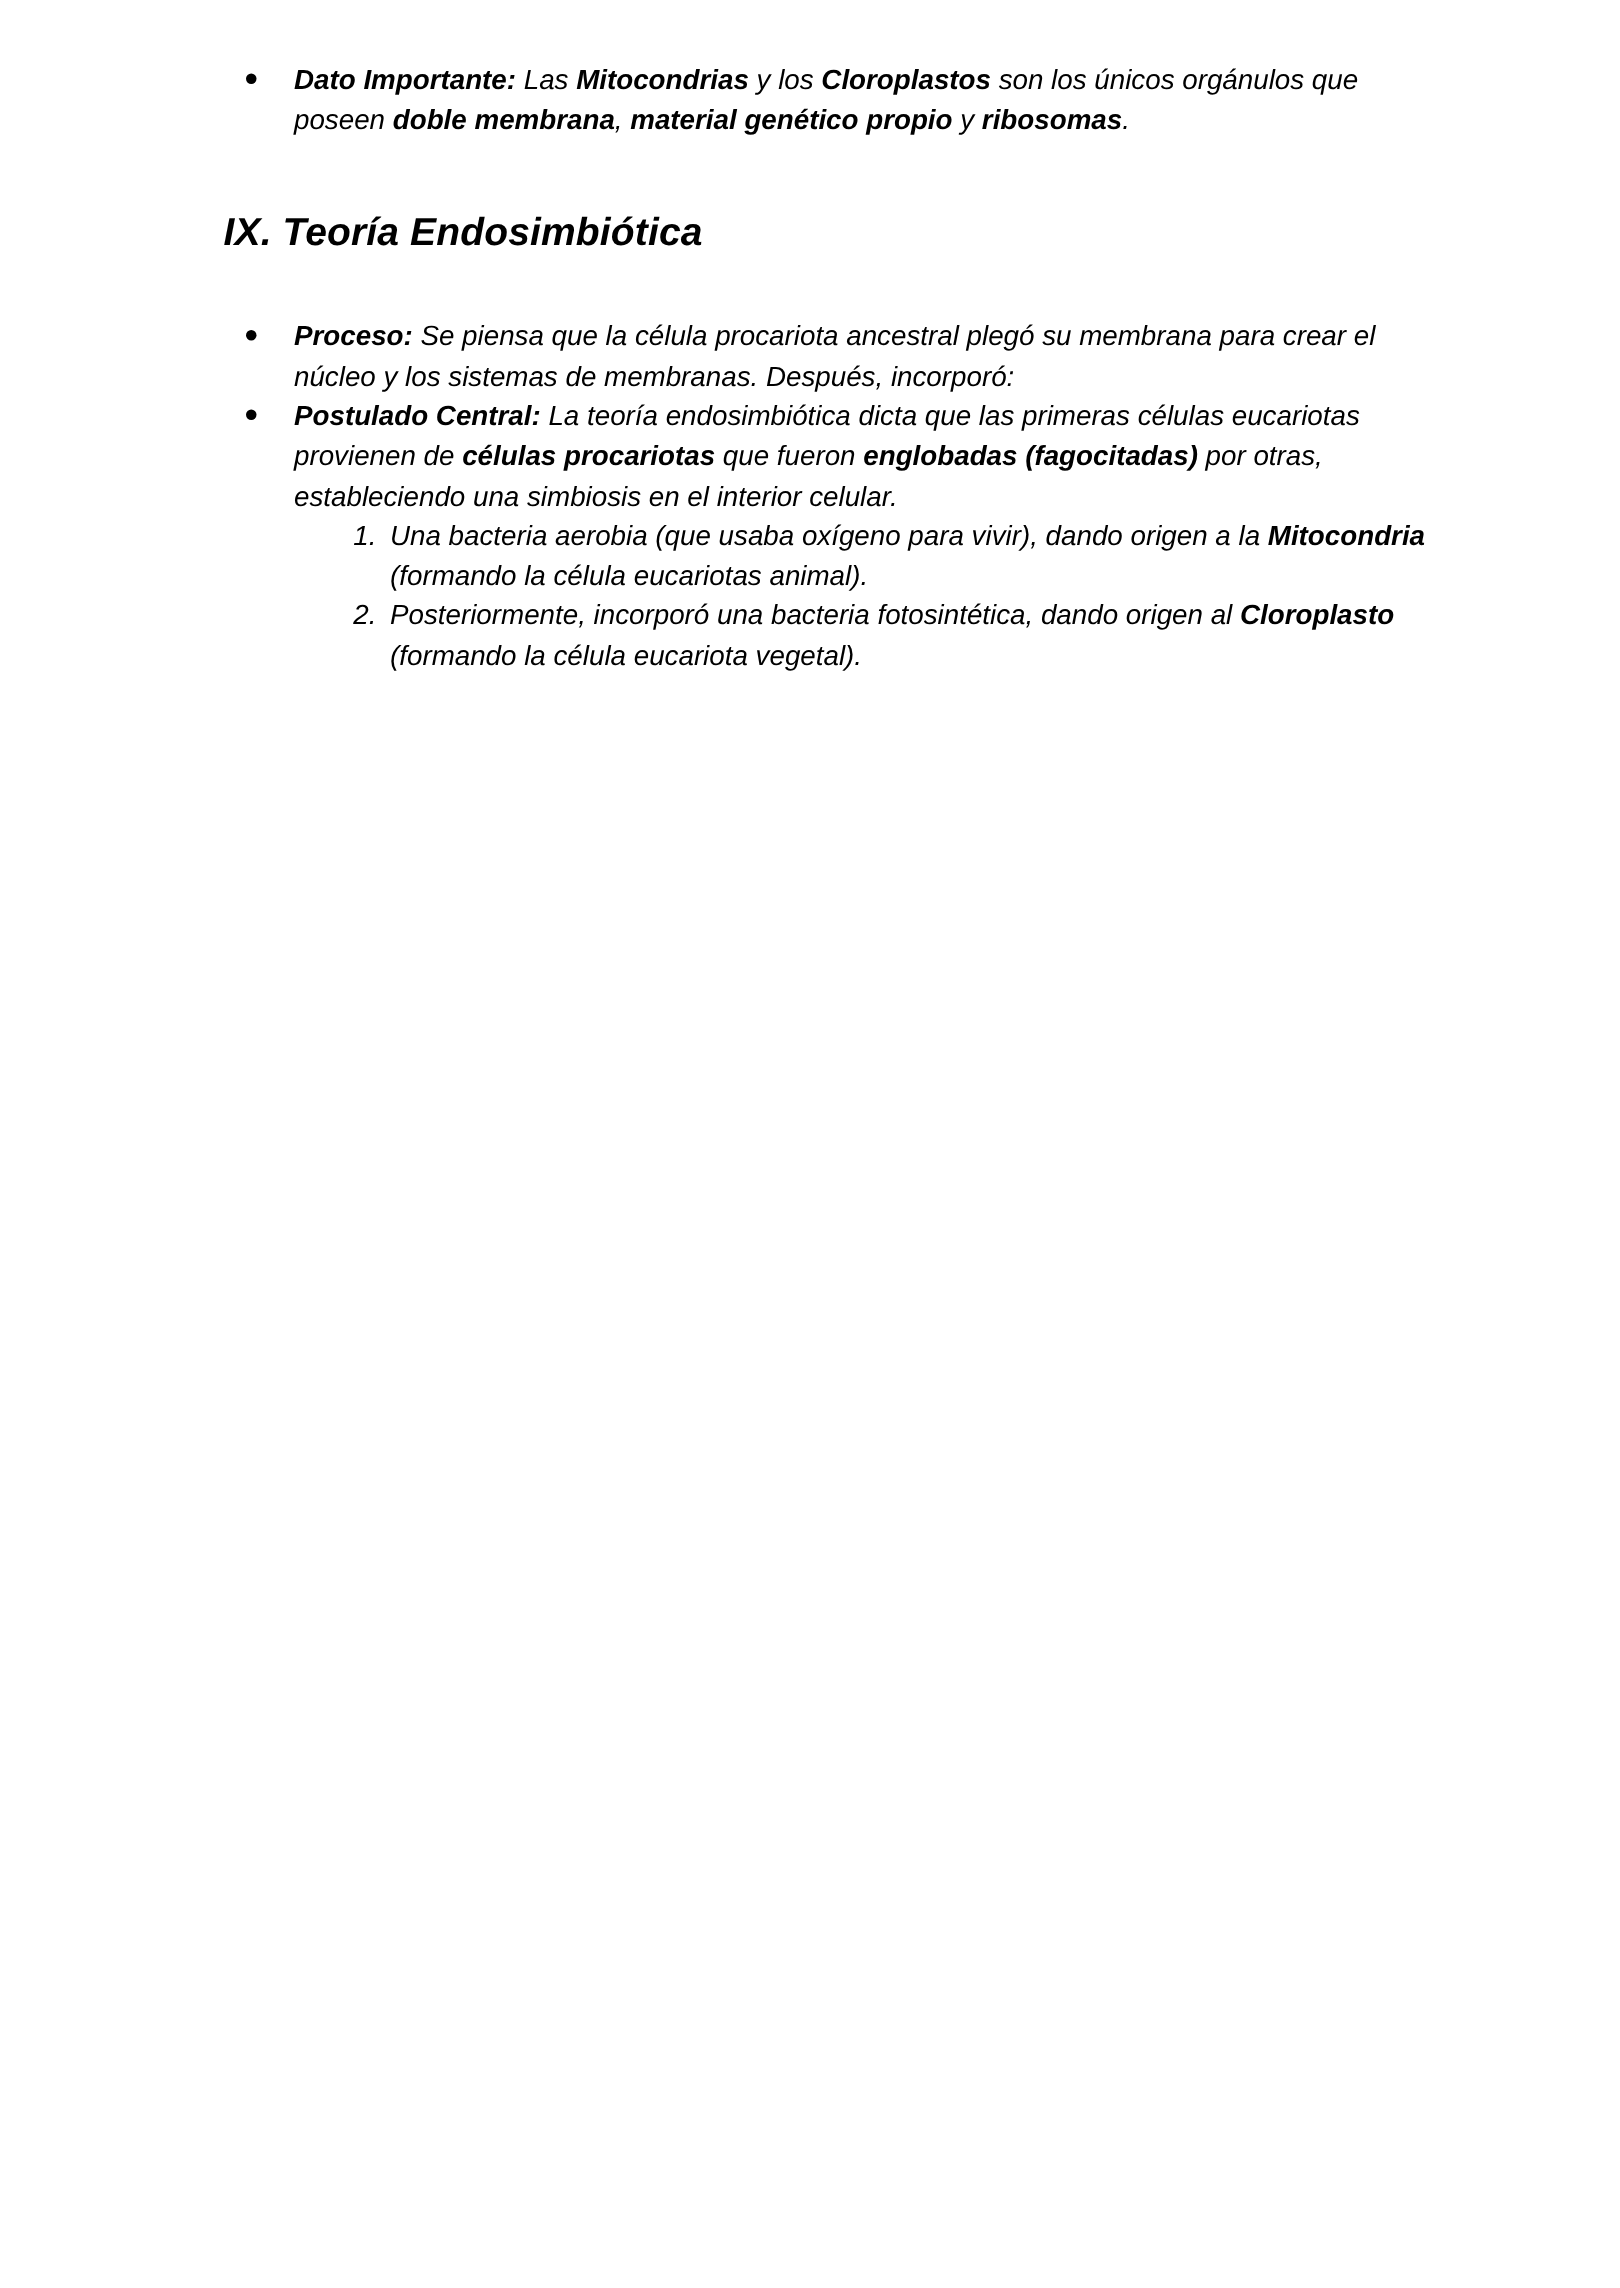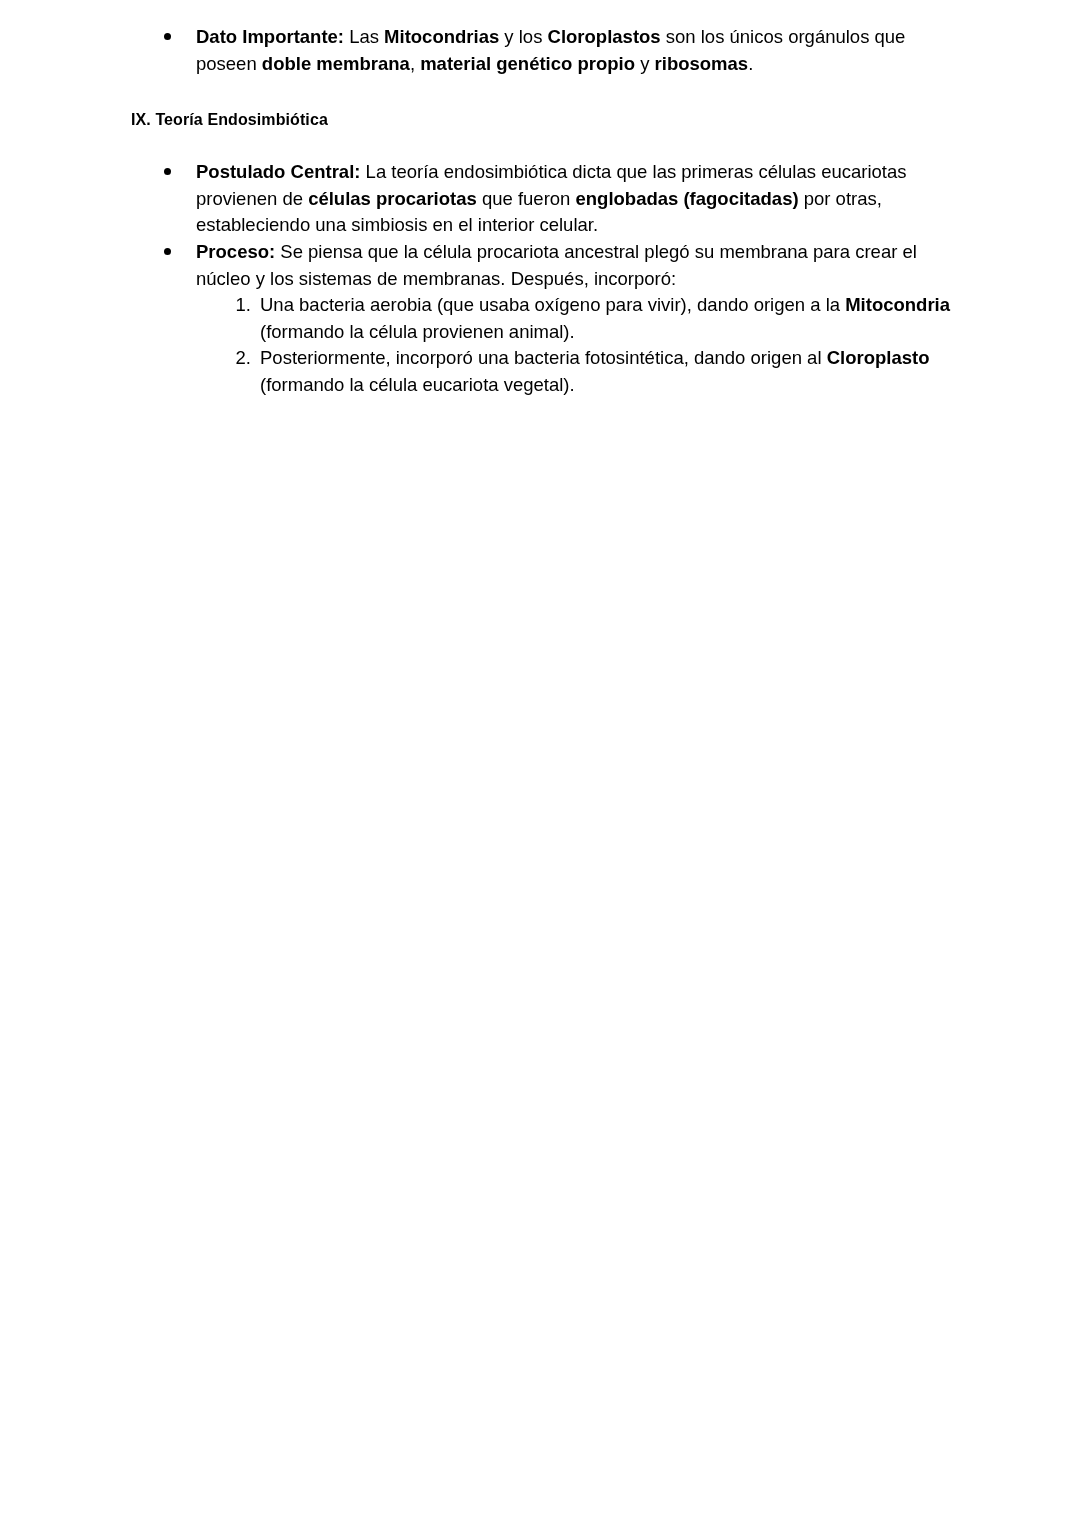--- a/index.html
+++ b/index.html
@@ -20,22 +20,23 @@
     position: relative;
     width: 1080px;
     height: 1525px;
     background: #ffffff;
     overflow: hidden;
   }
 
   .content {
     position: absolute;
     left: 131px;
-    top: 24px;
+    top: 40px;
     width: 820px;
+    font-style: italic;
   }
 
   
   ul.bullets {
     list-style: none;
     margin: 0;
     padding: 0;
   }
   ul.bullets > li {
     position: relative;
@@ -50,24 +51,24 @@
     left: 33px;
     top: 9px;
     width: 7px;
     height: 7px;
     border-radius: 50%;
     background: #000000;
   }
 
   
   h2.section-heading {
-    font-size: 16px;
+    font-size: 26px;
     line-height: 26px;
     font-weight: bold;
-    margin: 0;
+    margin: 18px;
     padding: 0;
     letter-spacing: 0.1px;
   }
 
   
   ol.steps {
     list-style: none;
     margin: 0;
     padding: 0;
   }
@@ -107,32 +108,32 @@
 
     <div class="spacer-heading"></div>
 
     <h2 class="section-heading">IX. Teoría Endosimbiótica</h2>
 
     <div class="spacer-after-heading"></div>
 
     <ul class="bullets">
       <li>
         <span class="bullet-dot"></span>
-        <span class="rich"><b>Postulado Central:</b><span> La teoría endosimbiótica dicta que las primeras células eucariotas provienen de </span><b>células procariotas</b><span> que fueron </span><b>englobadas (fagocitadas)</b><span> por otras, estableciendo una simbiosis en el interior celular.</span></span>
+        <span class="rich"><b>Proceso:</b><span> Se piensa que la célula procariota ancestral plegó su membrana para crear el núcleo y los sistemas de membranas. Después, incorporó:</span></span>
       </li>
       <li>
         <span class="bullet-dot"></span>
-        <span class="rich"><b>Proceso:</b><span> Se piensa que la célula procariota ancestral plegó su membrana para crear el núcleo y los sistemas de membranas. Después, incorporó:</span></span>
+        <span class="rich"><b>Postulado Central:</b><span> La teoría endosimbiótica dicta que las primeras células eucariotas provienen de </span><b>células procariotas</b><span> que fueron </span><b>englobadas (fagocitadas)</b><span> por otras, estableciendo una simbiosis en el interior celular.</span></span>
       </li>
     </ul>
 
     <ol class="steps">
       <li>
         <span class="step-num">1.</span>
-        <span class="rich"><span>Una bacteria aerobia (que usaba oxígeno para vivir), dando origen a la </span><b>Mitocondria</b><span> (formando la célula provienen animal).</span></span>
+        <span class="rich"><span>Una bacteria aerobia (que usaba oxígeno para vivir), dando origen a la </span><b>Mitocondria</b><span> (formando la célula eucariotas animal).</span></span>
       </li>
       <li>
         <span class="step-num">2.</span>
         <span class="rich"><span>Posteriormente, incorporó una bacteria fotosintética, dando origen al </span><b>Cloroplasto</b><span> (formando la célula eucariota vegetal).</span></span>
       </li>
     </ol>
 
   </div>
 </div>
 

